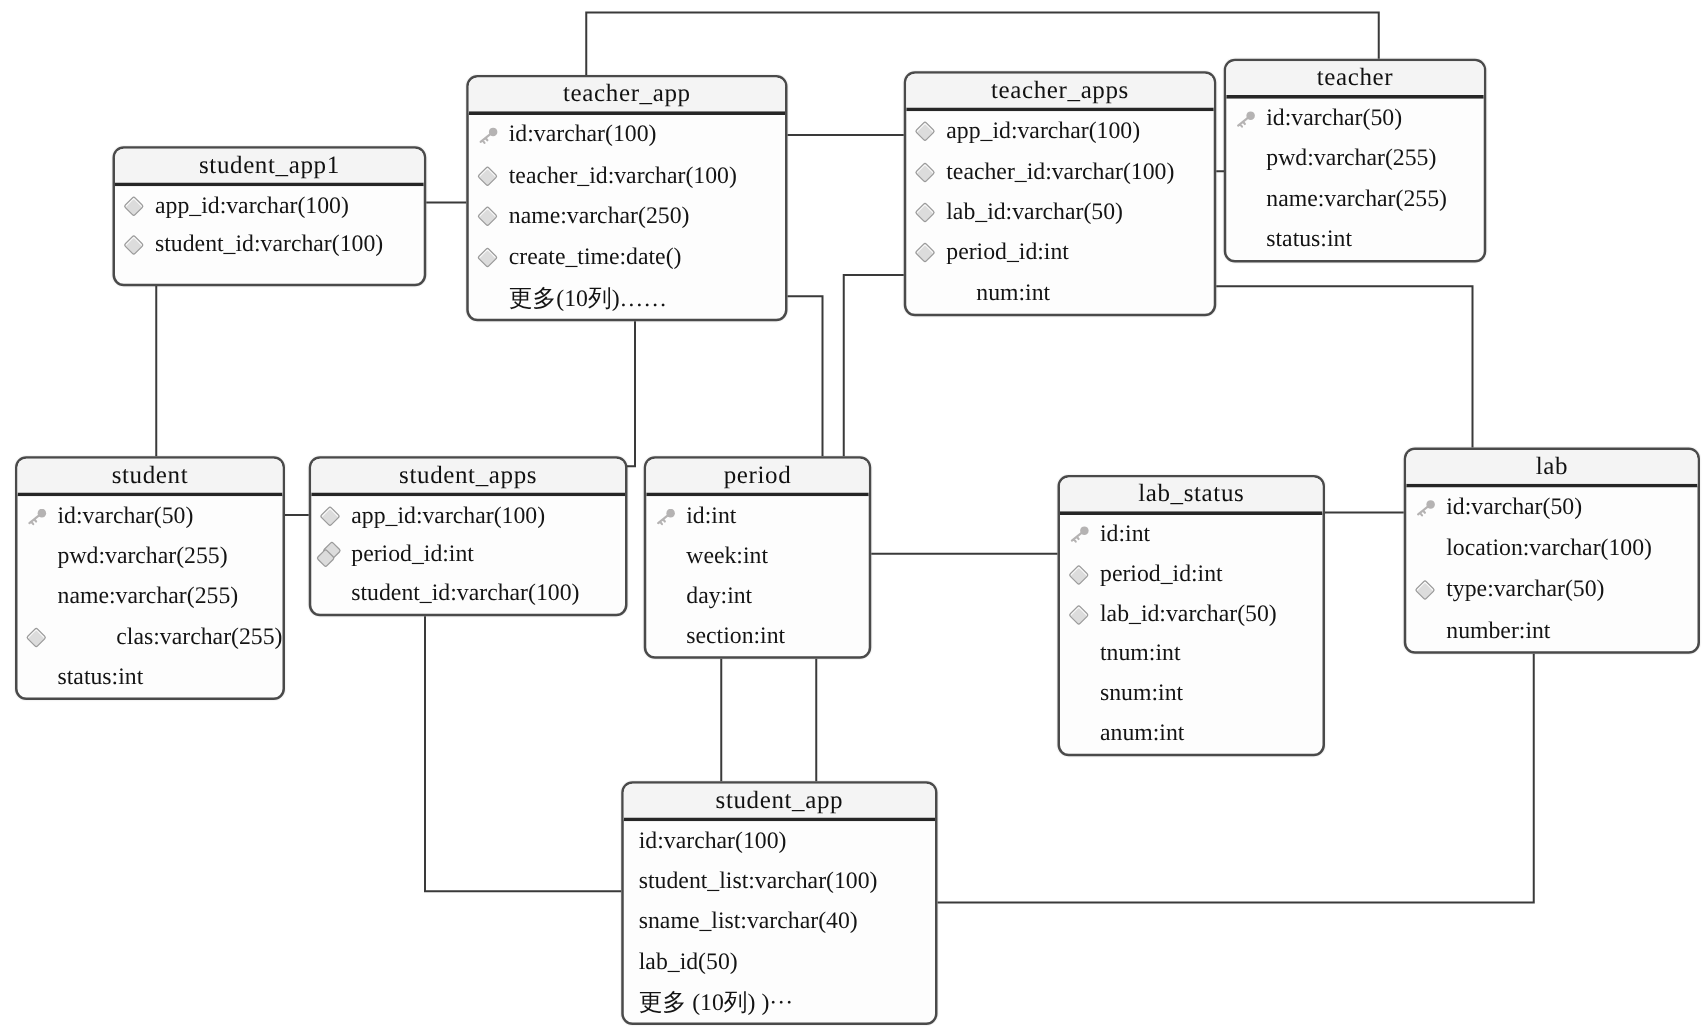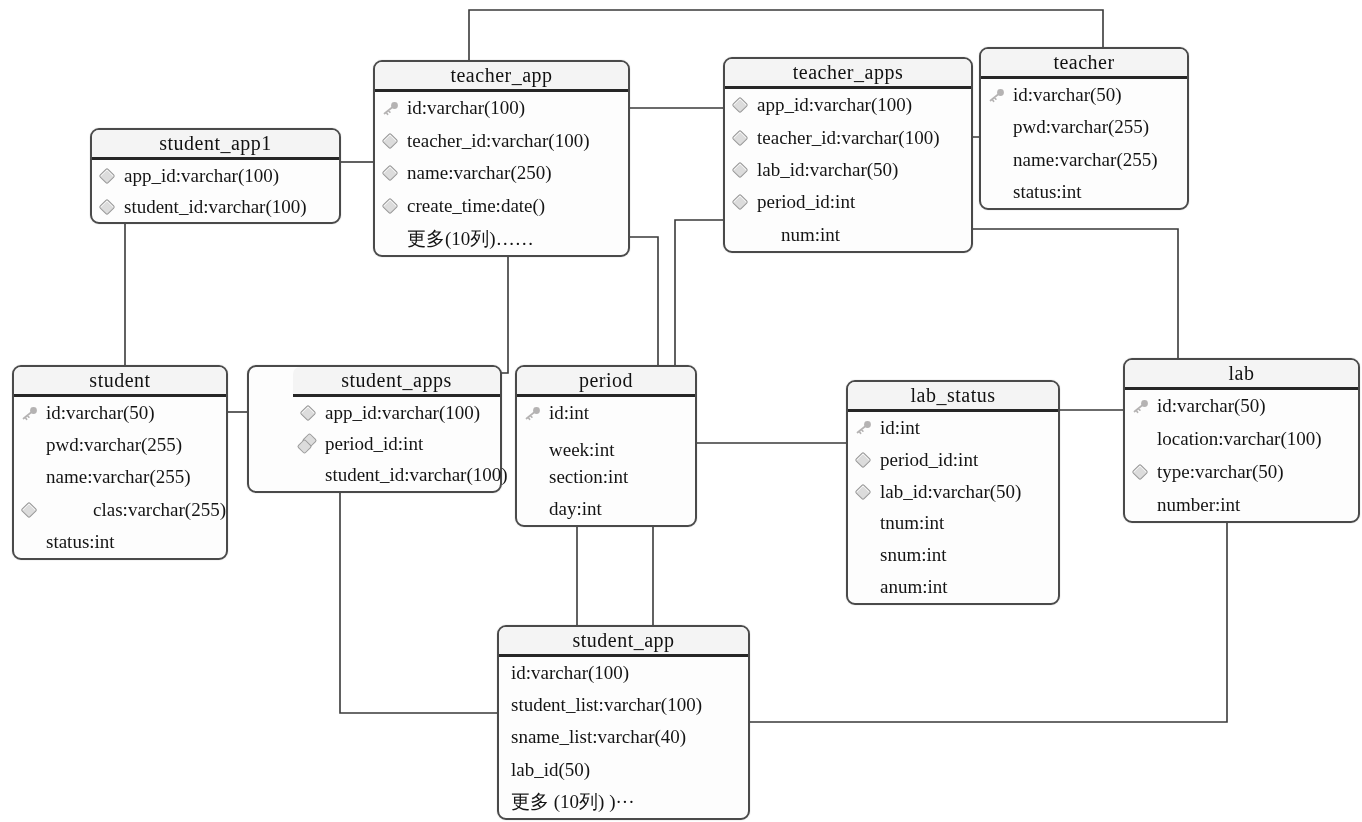--- a/index.html
+++ b/index.html
@@ -84,21 +84,21 @@
       <polyline points="508,257 508,373 500,373" fill="none" stroke="#3a3a3a" stroke-width="1.6"></polyline>
       <polyline points="228,412 247,412" fill="none" stroke="#3a3a3a" stroke-width="1.6"></polyline>
       <polyline points="697,443 846,443" fill="none" stroke="#3a3a3a" stroke-width="1.6"></polyline>
       <polyline points="1060,410 1123,410" fill="none" stroke="#3a3a3a" stroke-width="1.6"></polyline>
       <polyline points="577,527 577,625" fill="none" stroke="#3a3a3a" stroke-width="1.6"></polyline>
       <polyline points="653,527 653,625" fill="none" stroke="#3a3a3a" stroke-width="1.6"></polyline>
       <polyline points="340,493 340,713 497,713" fill="none" stroke="#3a3a3a" stroke-width="1.6"></polyline>
       <polyline points="1227,523 1227,722 750,722" fill="none" stroke="#3a3a3a" stroke-width="1.6"></polyline>
     </svg>
   <div id="entities">
-      <div class="entity" style="left: 90px; top: 117px; width: 251px; height: 96px; margin-top: 11px;">
+      <div class="entity" style="left: 90px; top: 117px; width: 251px; height: 112px;">
         <div class="entity-header">student_app1</div>
         <div class="entity-body">
           <div class="field" style="height: 31px;">
             <span class="icon-cell">
               <span class="diamond"></span>
             </span>
             <span class="field-text">app_id:varchar(100)</span>
           </div>
           <div class="field" style="height: 31px;">
             <span class="icon-cell">
@@ -228,21 +228,21 @@
               <span class="diamond"></span>
             </span>
             <span class="field-text">clas:varchar(255)</span>
           </div>
           <div class="field" style="height: 32.2px;">
             <span class="icon-cell"></span>
             <span class="field-text">status:int</span>
           </div>
         </div>
       </div>
-      <div class="entity" style="left: 247px; top: 365px; width: 255px; height: 128px; padding-left: 44px;">
+      <div class="entity" style="left: 247px; top: 365px; width: 255px; height: 128px;">
         <div class="entity-header">student_apps</div>
         <div class="entity-body">
           <div class="field" style="height: 31.3333px;">
             <span class="icon-cell">
               <span class="diamond"></span>
             </span>
             <span class="field-text">app_id:varchar(100)</span>
           </div>
           <div class="field" style="height: 31.3333px;">
             <span class="icon-cell">
@@ -264,31 +264,31 @@
         <div class="entity-body">
           <div class="field" style="height: 32px;">
             <span class="icon-cell">
               <svg width="19" height="15" viewBox="0 0 19 15">
                 <circle cx="13.5" cy="4.5" r="3.4" fill="#b5b3b3"></circle>
                 <path d="M11 6.5 L3.5 12.5 M5 11.3 l1.6 2 M7.4 9.4 l1.5 1.8" stroke="#b5b3b3" stroke-width="1.7" fill="none" stroke-linecap="round"></path>
               </svg>
             </span>
             <span class="field-text">id:int</span>
           </div>
-          <div class="field" style="height: 32px; align-items: flex-end;">
+          <div class="field" style="height: 32px;">
             <span class="icon-cell"></span>
             <span class="field-text">week:int</span>
           </div>
           <div class="field" style="height: 32px;">
             <span class="icon-cell"></span>
+            <span class="field-text">day:int</span>
+          </div>
+          <div class="field" style="height: 32px;">
+            <span class="icon-cell"></span>
             <span class="field-text">section:int</span>
-          </div>
-          <div class="field" style="height: 32px;">
-            <span class="icon-cell"></span>
-            <span class="field-text">day:int</span>
           </div>
         </div>
       </div>
       <div class="entity" style="left: 846px; top: 380px; width: 214px; height: 225px;">
         <div class="entity-header">lab_status</div>
         <div class="entity-body">
           <div class="field" style="height: 31.8333px;">
             <span class="icon-cell">
               <svg width="19" height="15" viewBox="0 0 19 15">
                 <circle cx="13.5" cy="4.5" r="3.4" fill="#b5b3b3"></circle>

